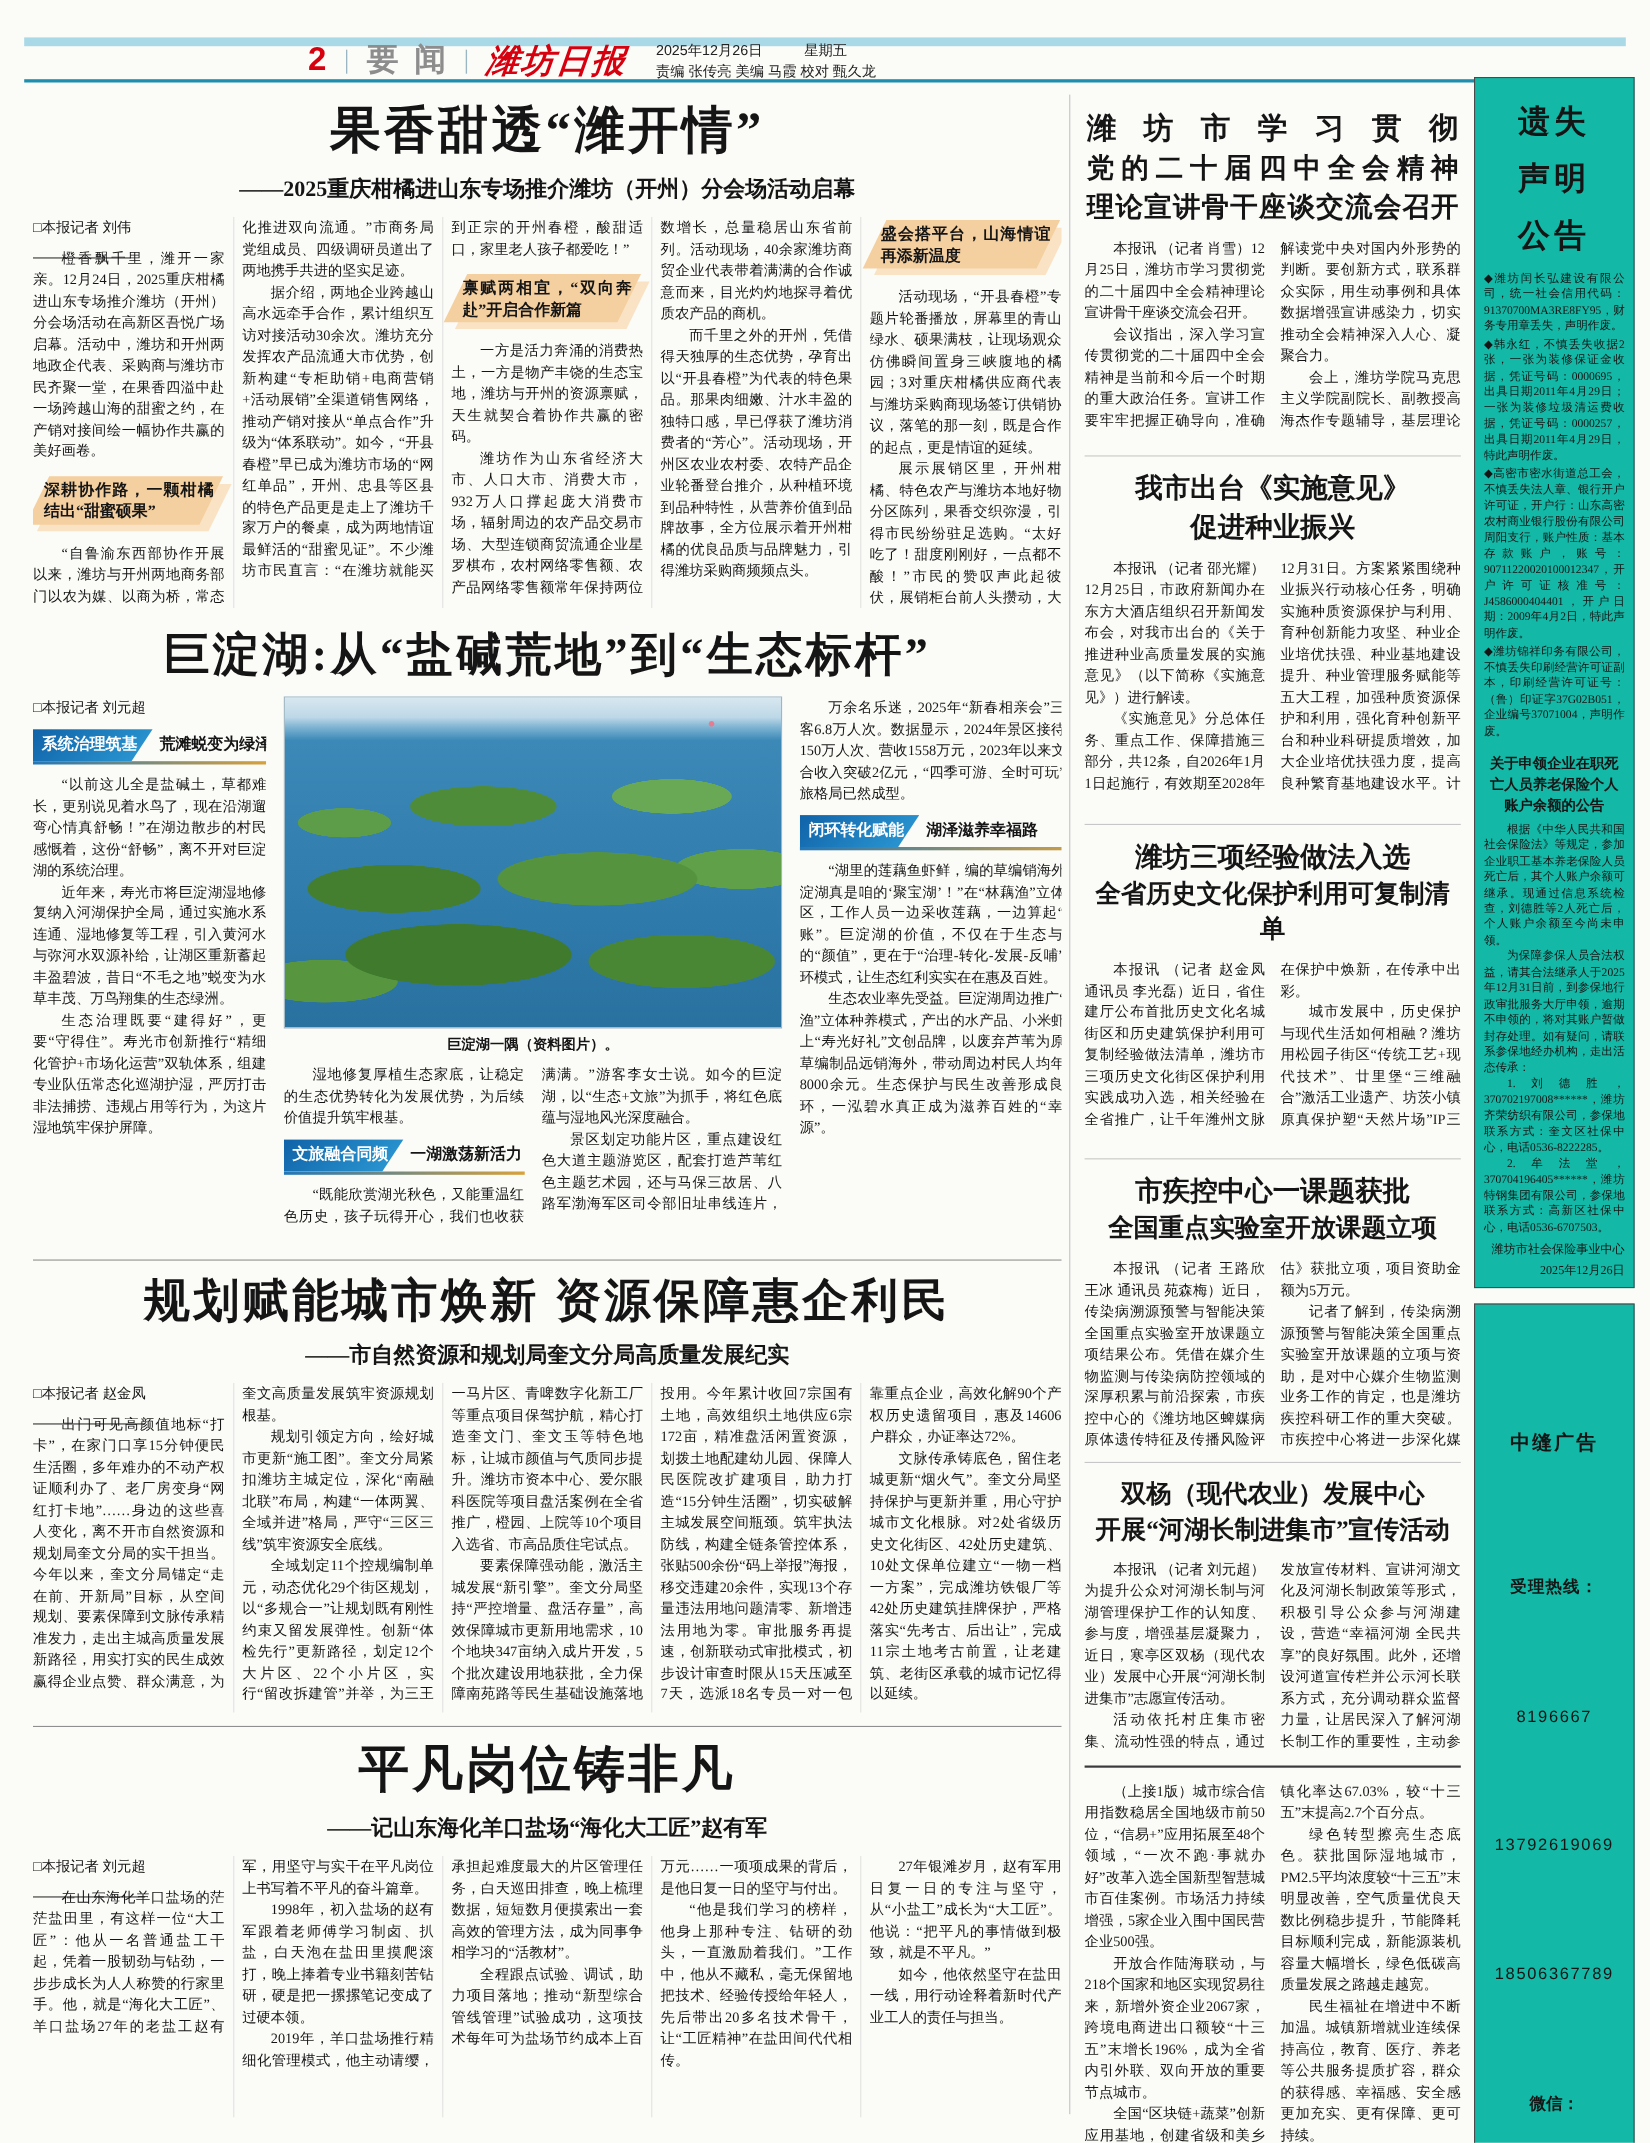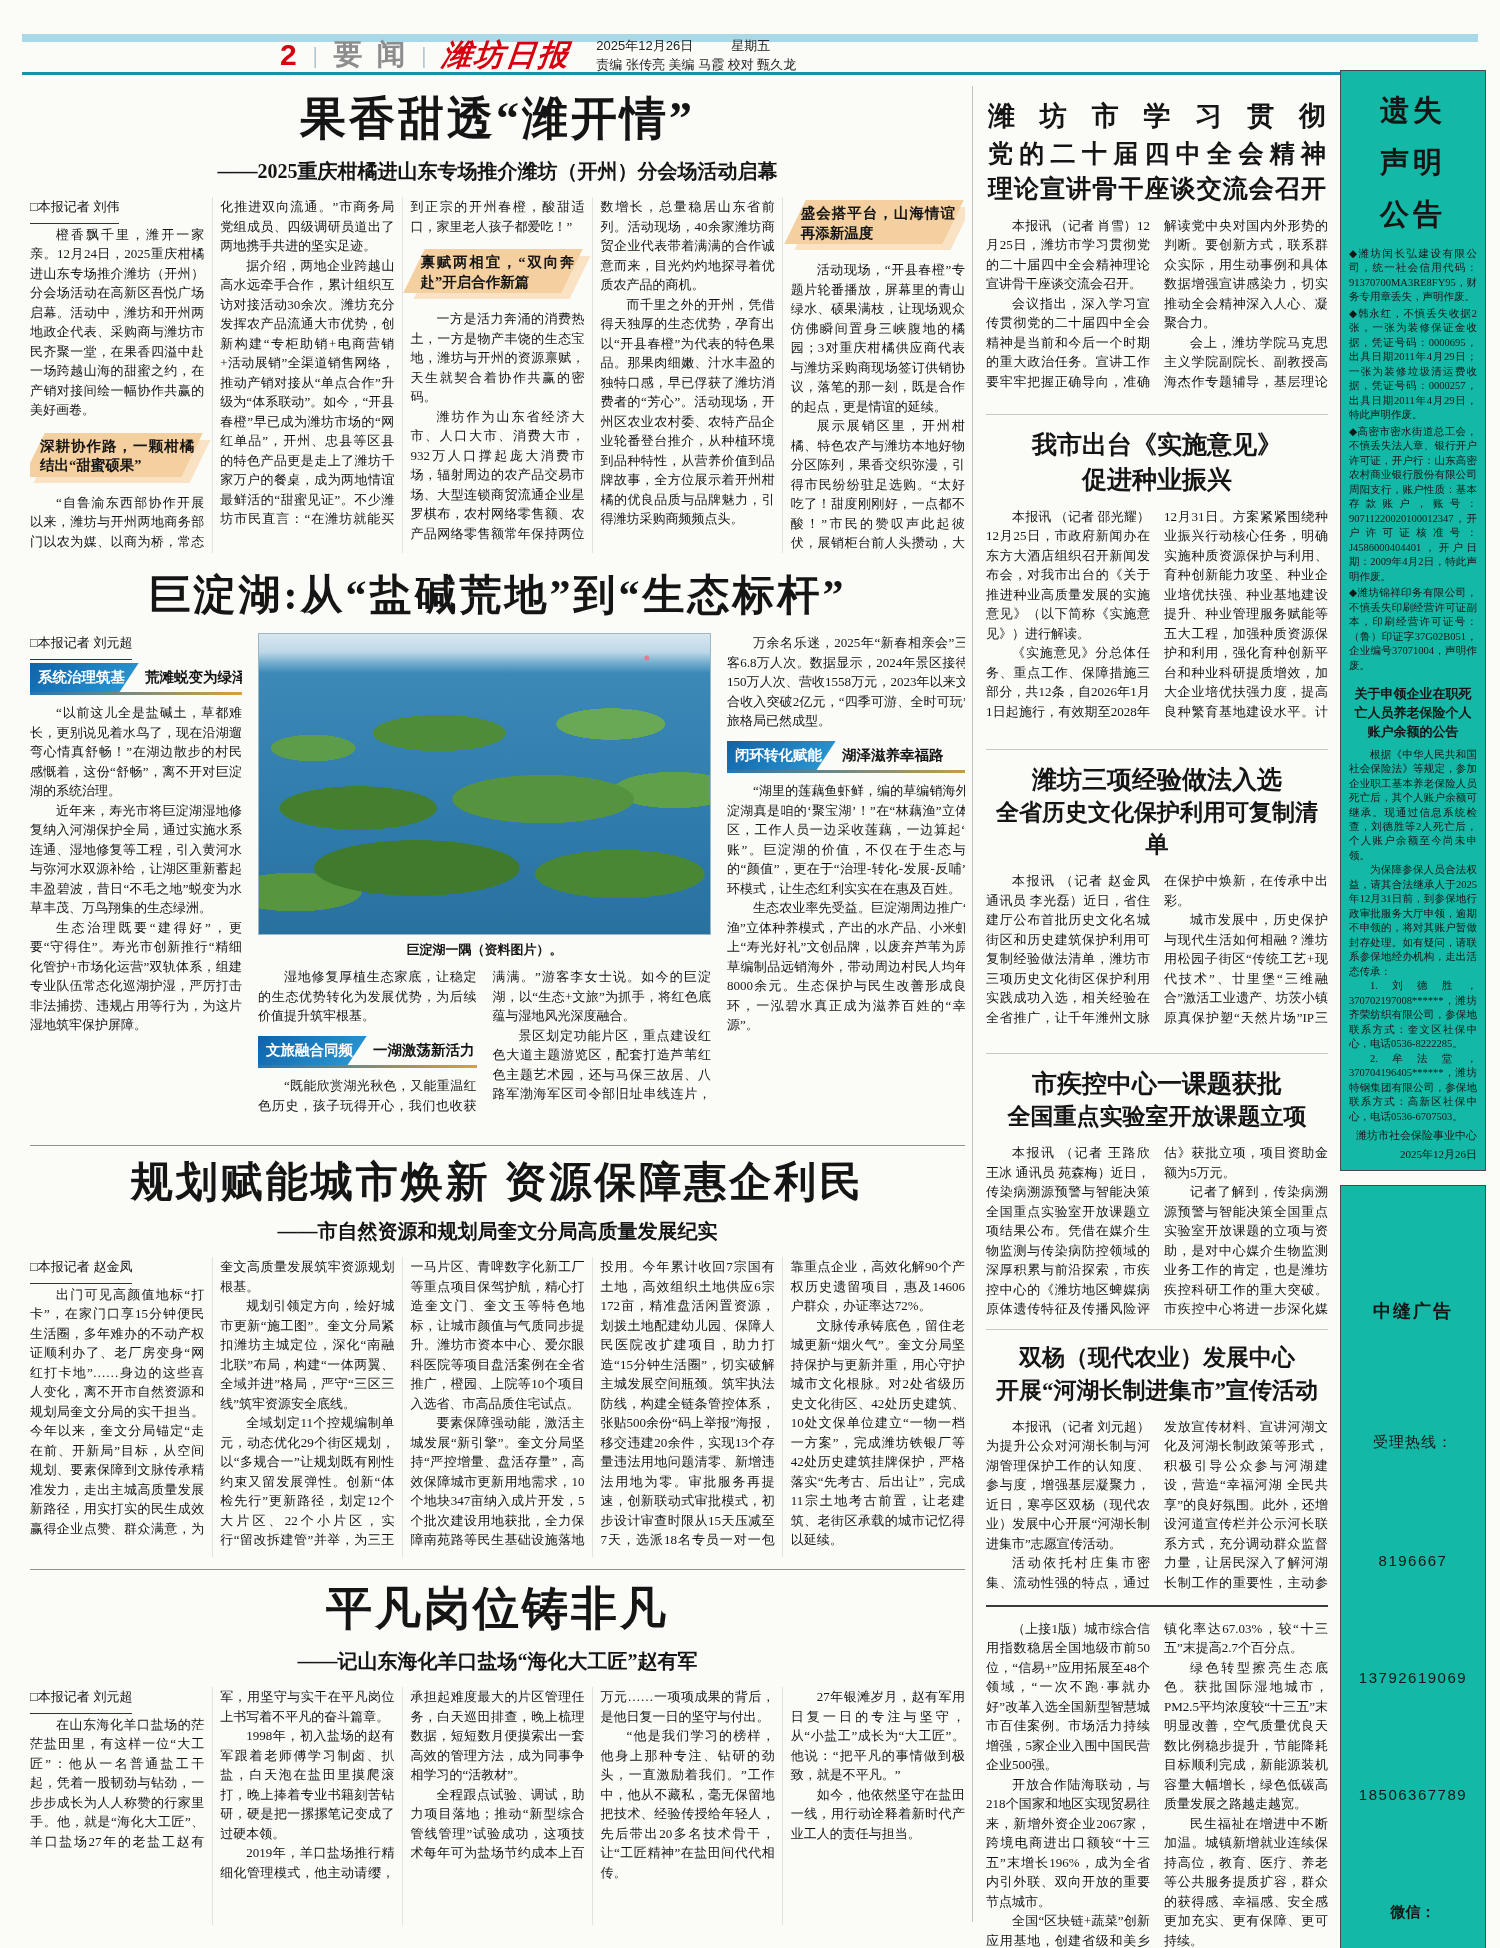--- a/index.html
+++ b/index.html
@@ -16,21 +16,21 @@
   .dateblk{margin-left:26px;font-family:"Liberation Sans",sans-serif;font-size:13px;line-height:1.5;color:#222;}
   .dateblk .wd{margin-left:38px;}
   
   .zoneA{position:absolute;left:30px;top:80px;width:935px;}
   .vrule{position:absolute;left:972px;top:86px;height:1836px;width:1px;background:#c2c2c2;}
   .zoneB{position:absolute;left:986px;top:86px;width:342px;}
   .zoneC{position:absolute;left:1340px;top:70px;width:146px;display:flex;flex-direction:column;}
   
   p{margin:0;text-indent:2em;}
   .byline{text-indent:0;font-family:"Liberation Sans",sans-serif;font-size:13px;margin:0 0 8px;}
-  .byline span{border-bottom:1px solid #333;padding-bottom:9px;}
+  .byline span{border-bottom:1px solid #333;padding-bottom:20px;}
   .bodytxt{font-size:13px;line-height:1.5;text-align:justify;overflow:hidden;}
   .cols5{column-count:5;column-gap:16px;column-rule:1px solid #e2e2e2;}
   
   .h-big{font-size:46px;font-weight:900;text-align:center;letter-spacing:3px;margin:8px 0 2px;}
   .h-sub{font-size:20px;font-weight:700;text-align:center;margin:8px 0 12px;}
   
   .so{position:relative;z-index:0;break-inside:avoid;margin:10px 2px;padding:7px 8px;font-weight:700;font-size:14.5px;line-height:1.35;text-indent:0;}
   .so::before{content:"";position:absolute;inset:3px 10px 6px 2px;background:#f4cf9f;transform:skewX(-26deg);z-index:-1;}
   .so::after{content:"";position:absolute;inset:10px 2px 0 12px;background:#fae3c4;transform:skewX(-26deg);z-index:-2;}
   
@@ -66,21 +66,21 @@
   .cont{padding-top:12px;}
   
   .cbox{border:1.5px solid #4a4a4a;background:#14b8a6;padding:8px 8px;box-sizing:border-box;}
   .ct{font-size:29px;font-weight:900;text-align:center;letter-spacing:4px;margin:12px 0;}
   .centry{font-size:10.5px;line-height:1.38;text-align:justify;text-indent:0;margin-bottom:2px;}
   .ntitle{font-size:13px;font-weight:700;text-align:center;margin:12px 0 6px;line-height:1.45;}
   .npara{font-size:10.5px;line-height:1.38;text-align:justify;}
   .nsign{font-size:11px;text-align:right;text-indent:0;margin-top:4px;}
   .adbox{margin-top:14px;height:900px;display:flex;flex-direction:column;align-items:center;font-family:"Liberation Sans",sans-serif;}
   .adlabel{font-size:18px;font-weight:700;margin-top:105px;letter-spacing:2px;}
-  .hotline{font-size:15px;font-weight:400;margin-top:110px;letter-spacing:1px;}
+  .hotline{font-size:15px;font-weight:700;margin-top:110px;letter-spacing:1px;}
   .phone{font-size:15px;letter-spacing:1.5px;margin-top:100px;}
   .wxlabel{font-size:15px;font-weight:700;margin-top:100px;}
 </style>
 </head>
 <body>
 
 <div class="bar-top"></div>
 <div class="mast">
   <span class="pageno">2</span>
   <span class="msep">|</span>

